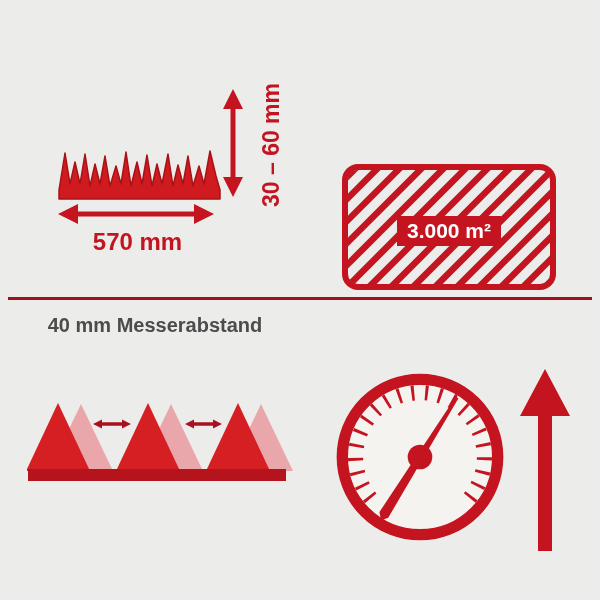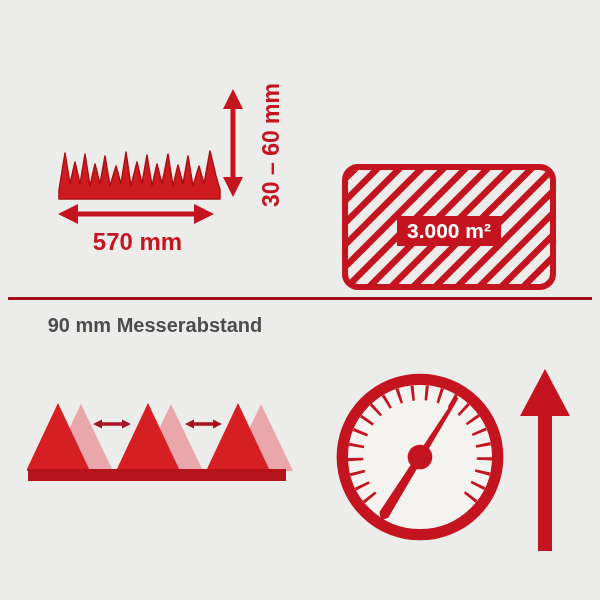--- a/index.html
+++ b/index.html
@@ -85,21 +85,21 @@
         <line x1="178" y1="126" x2="304" y2="0"></line>
         <line x1="200" y1="126" x2="326" y2="0"></line>
       </g>
       <rect x="3" y="3" width="208" height="120" rx="13" fill="none" stroke="#c41420" stroke-width="6"></rect>
     </svg>
     <div class="badge">3.000 m²</div>
   </div>
 
   <div class="divider"></div>
 
-  <div class="title" style="left:5px;top:313px;width:300px;">90 mm Messerabstand</div>
+  <div class="title" style="left:5px;top:313px;width:300px;">40 mm Messerabstand</div>
 
   <svg class="abs" style="left:27px;top:400px;" width="266" height="84" viewBox="0 0 266 84" aria-hidden="true">
 
     <g fill="#e9a7ab">
       <polygon points="54,4 86,71 22,71"></polygon>
       <polygon points="144,4 176,71 112,71"></polygon>
       <polygon points="234,4 266,71 202,71"></polygon>
     </g>
 
     <g fill="#d51f22">

